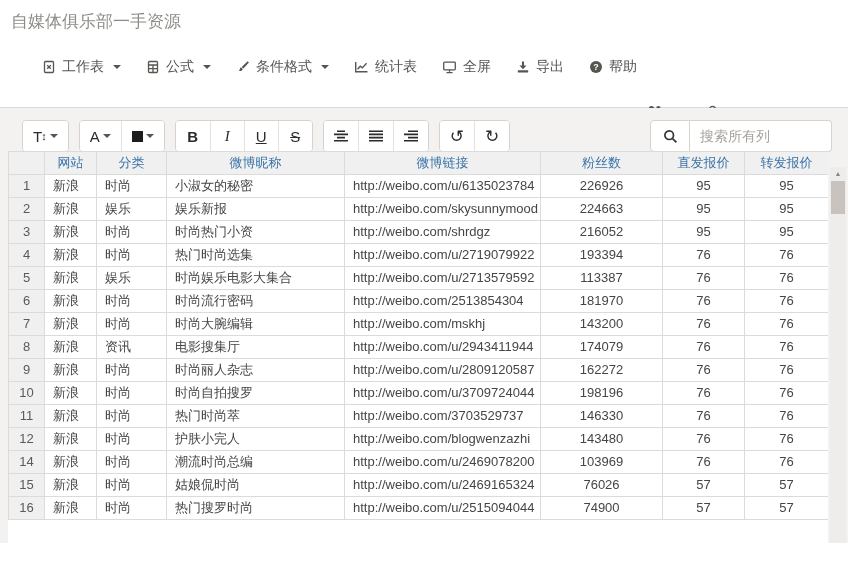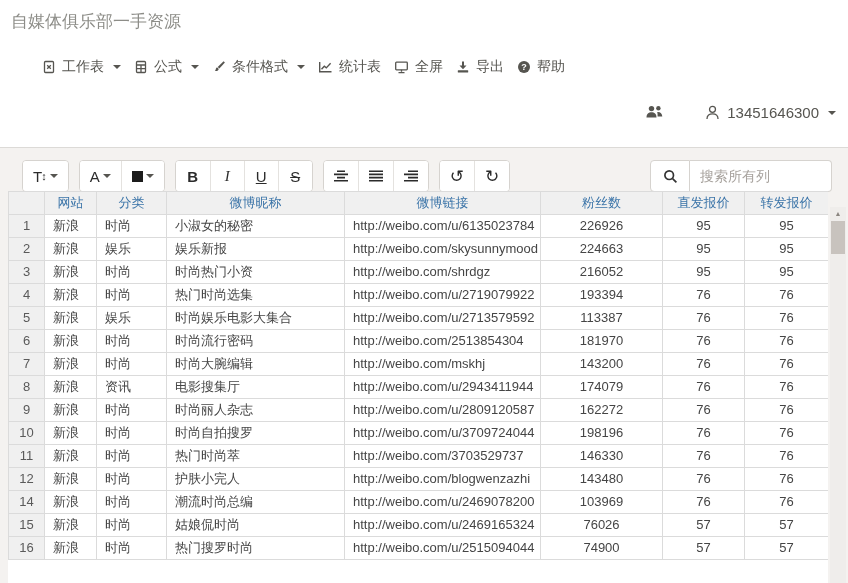--- a/index.html
+++ b/index.html
@@ -3,23 +3,23 @@
 <meta charset="utf-8">
 <style>
   html,body{margin:0;padding:0;}
   body{
     width:848px;height:583px;overflow:hidden;position:relative;
     font-family:"Liberation Sans","DejaVu Sans",sans-serif;
     background:#fff;color:#333;
   }
   svg{display:block;}
   
-  .topbar{position:relative;height:148px;background:#fff;border-bottom:1px solid #dcdad7;box-sizing:border-box;}
+  .topbar{position:relative;height:108px;background:#fff;border-bottom:1px solid #dcdad7;box-sizing:border-box;}
   .page-title{position:absolute;left:11px;top:10px;font-size:17px;color:#8d8d88;font-weight:400;}
-  .menu-row{position:absolute;left:42px;top:58px;display:flex;align-items:center;gap:13px;}
+  .menu-row{position:absolute;left:42px;top:58px;display:flex;align-items:center;gap:25px;}
   .menu-item{display:flex;align-items:center;gap:6px;font-size:14px;color:#565550;cursor:pointer;white-space:nowrap;}
   .menu-item .mi-icon{color:#565550;}
   .caret{width:0;height:0;border-left:4px solid transparent;border-right:4px solid transparent;border-top:4px solid #565550;margin-left:3px;}
   .user-row{position:absolute;right:12px;top:104px;display:flex;align-items:flex-start;gap:40px;color:#565550;}
   .user-chip{display:flex;align-items:center;gap:6px;font-size:15px;color:#565550;cursor:pointer;}
   
   .workarea{position:relative;height:435px;background:#f4f2f0;}
   .format-toolbar{position:absolute;top:12px;left:22px;display:flex;gap:10px;}
   .btn-group{display:flex;background:#fff;border:1px solid #d6d3cf;border-radius:4px;overflow:hidden;height:32px;box-sizing:border-box;}
   .tbtn{min-width:34px;height:30px;display:flex;align-items:center;justify-content:center;padding:0 10px;

